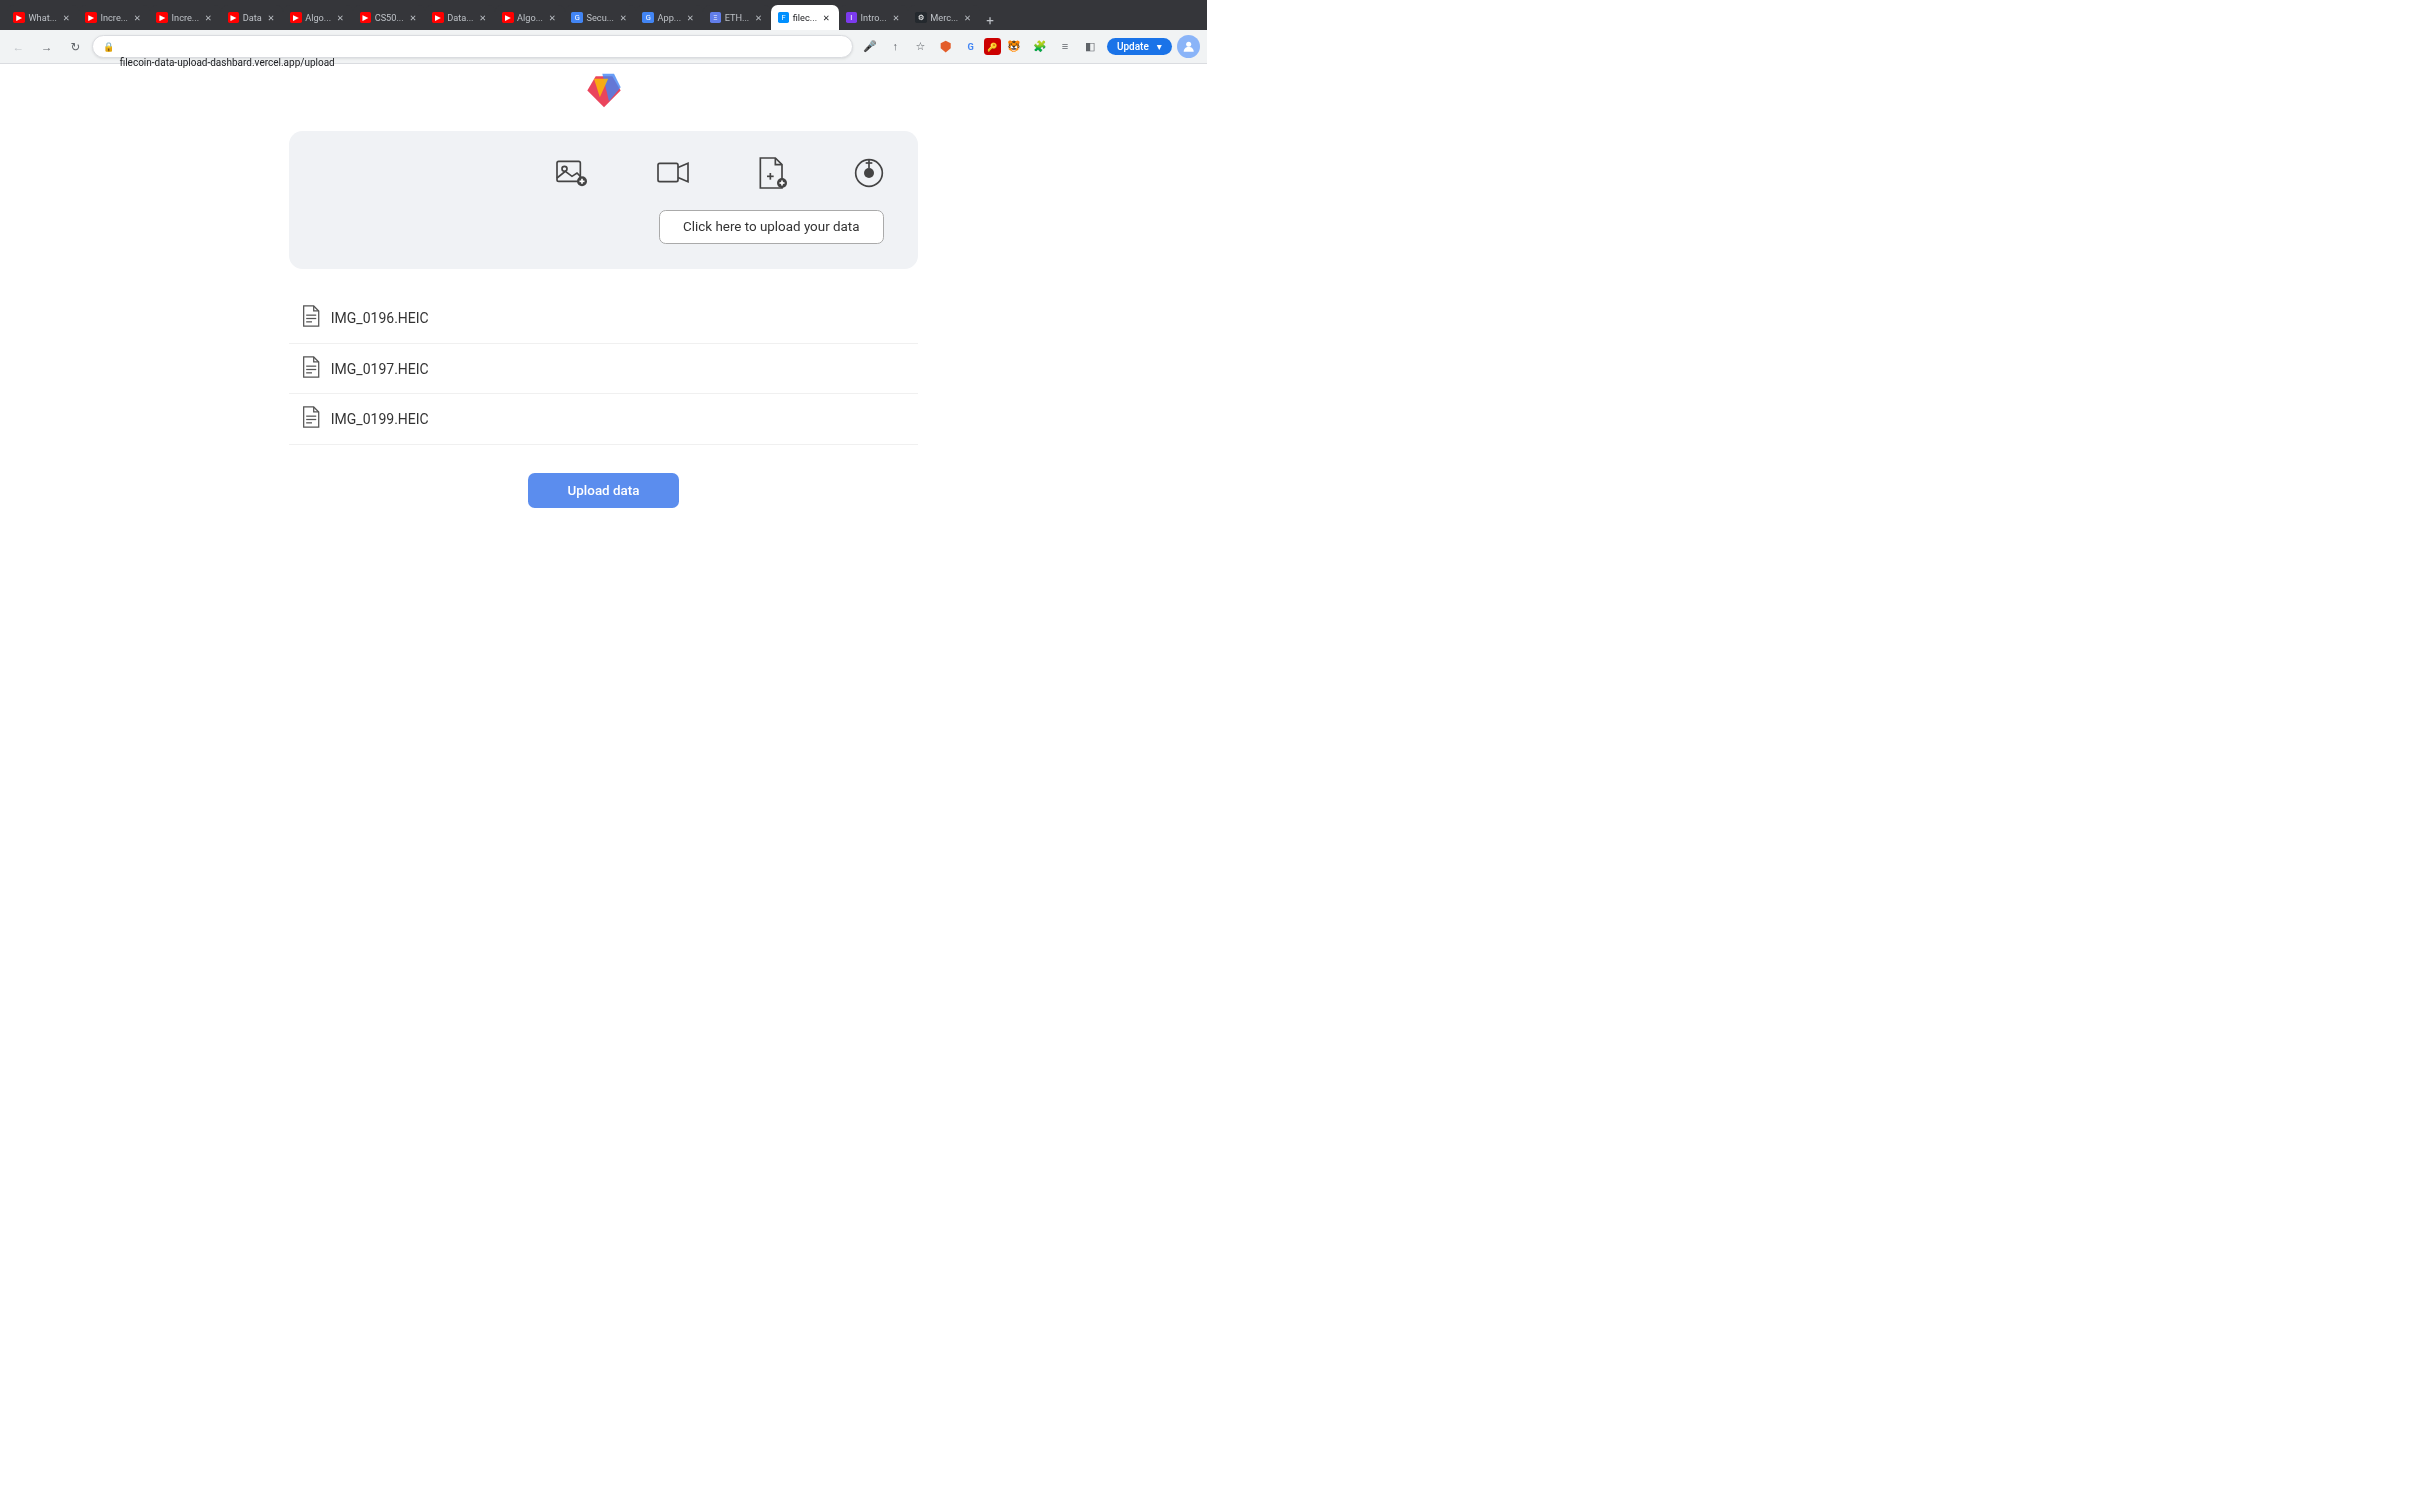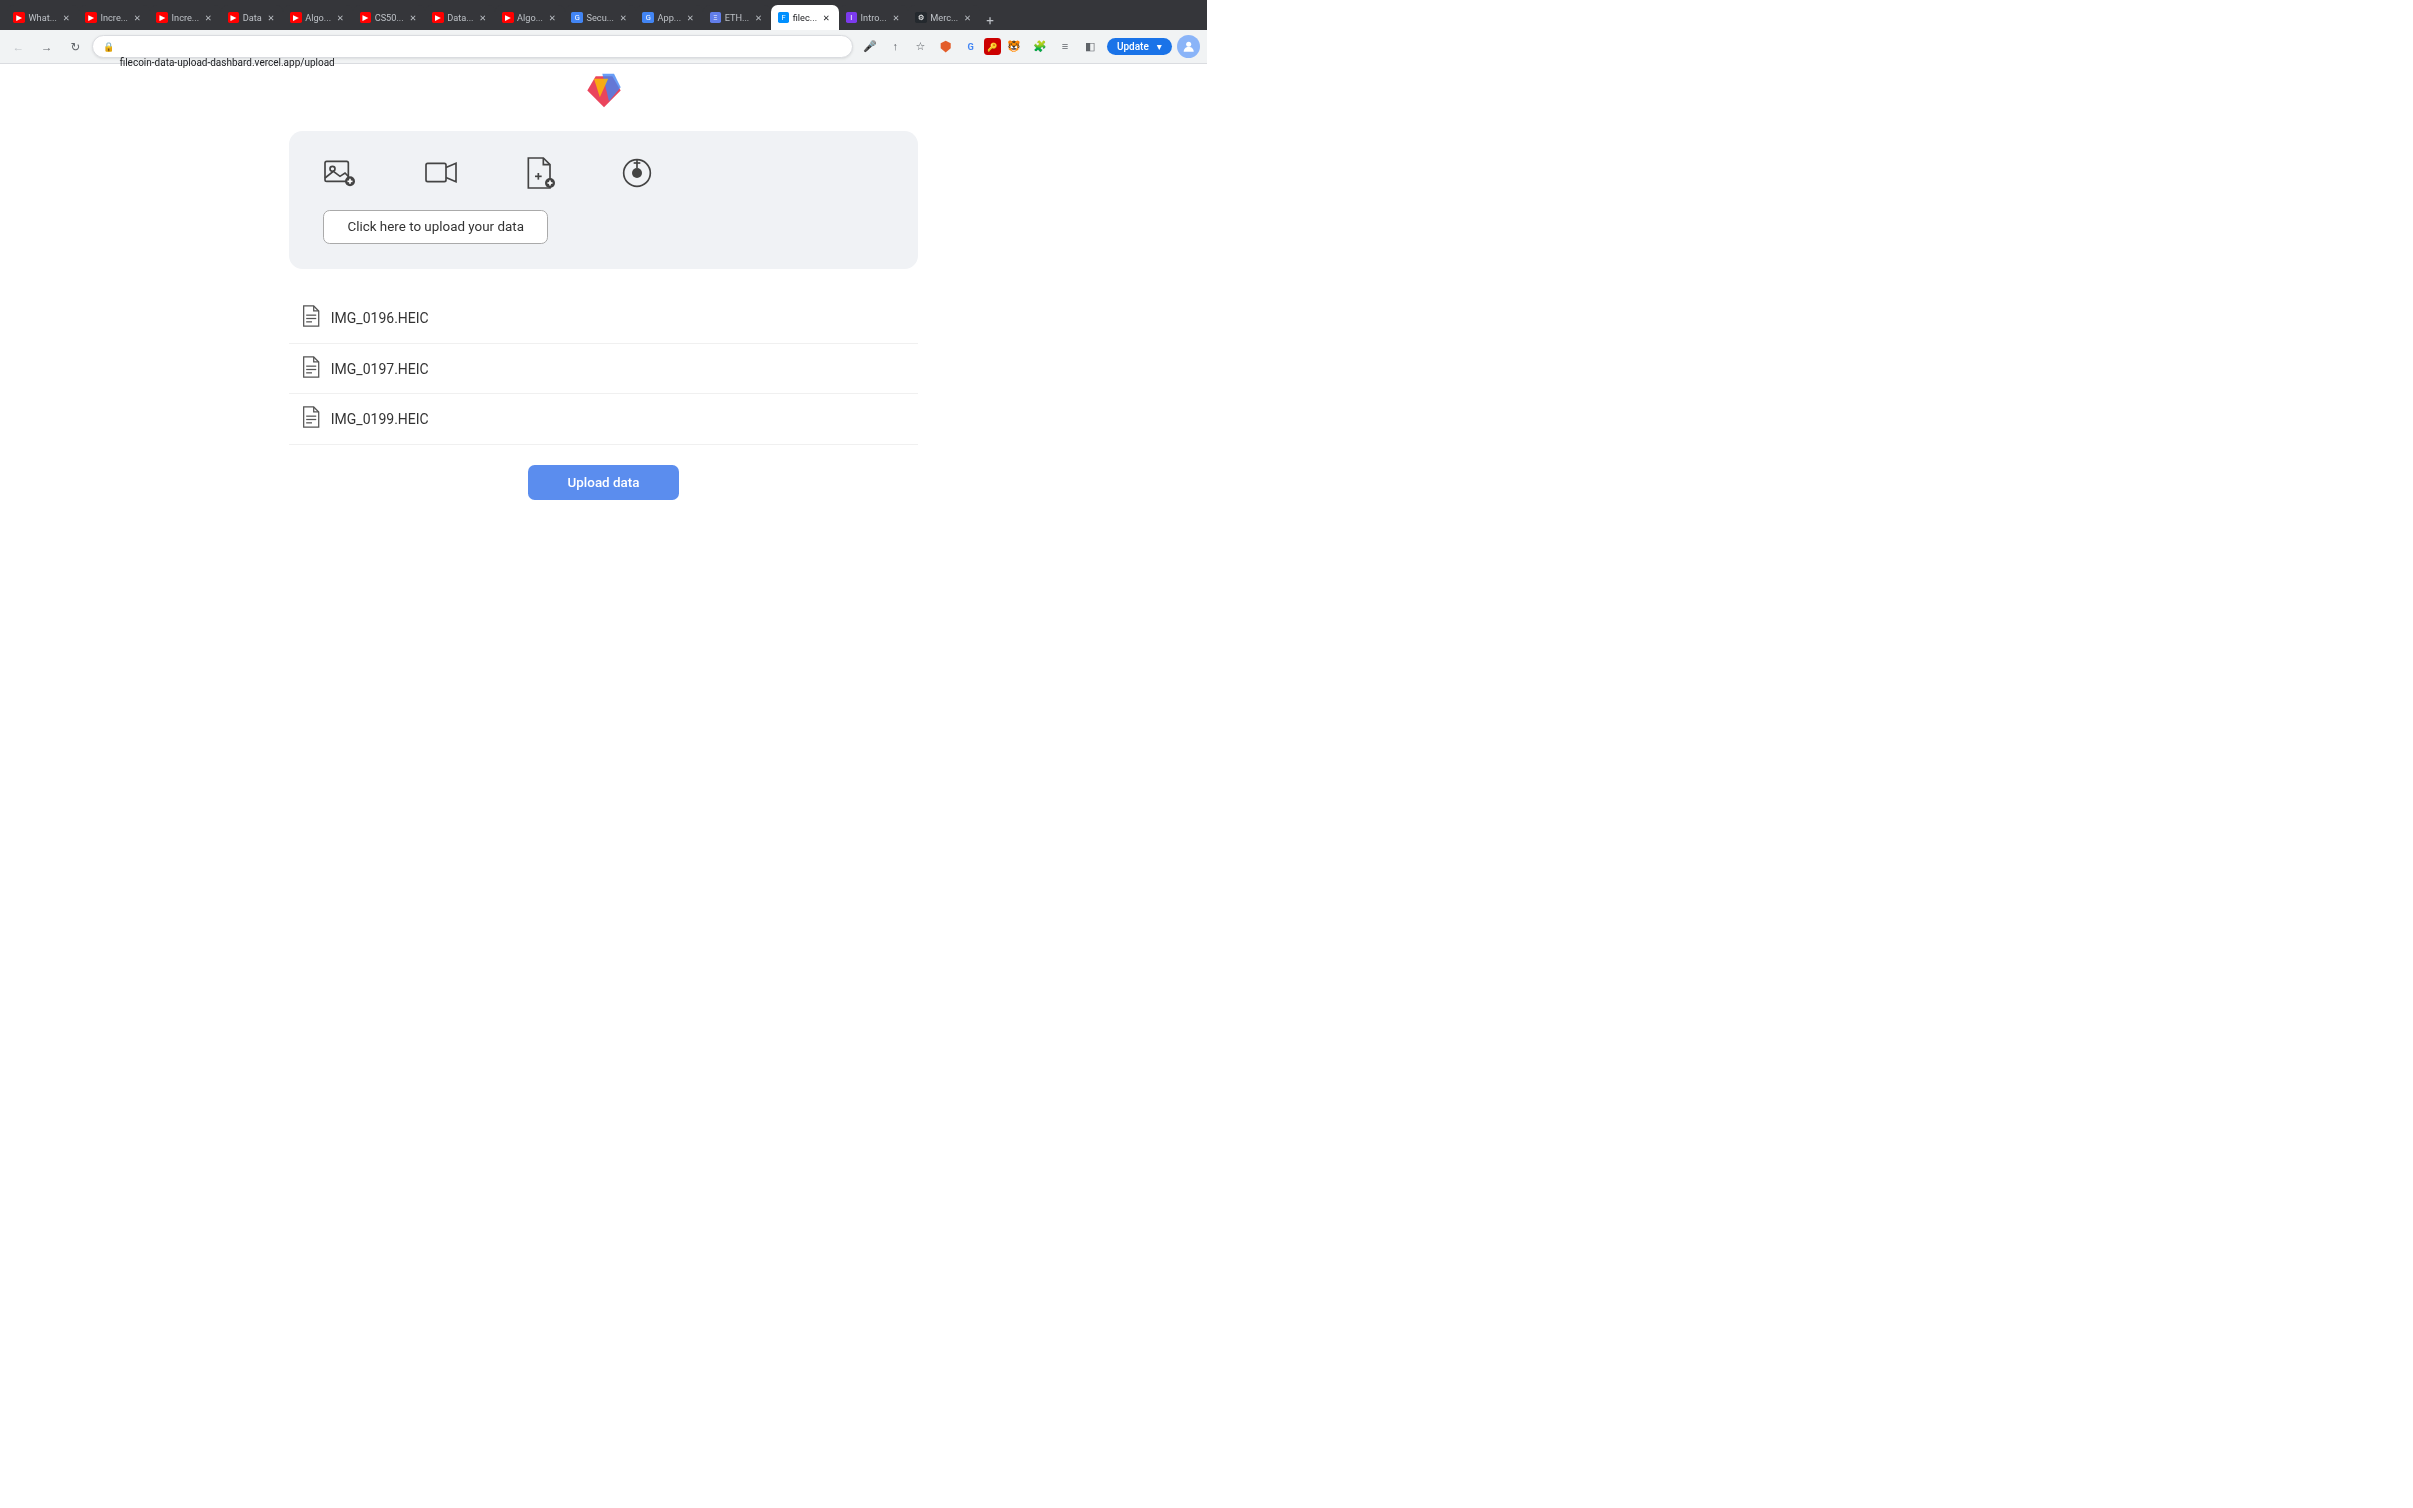--- a/index.html
+++ b/index.html
@@ -198,21 +198,21 @@
     }
 
     
     .upload-box {
       width: 629px;
       background: #f0f2f5;
       border-radius: 13.4px;
       padding: 25px 34px;
       display: flex;
       flex-direction: column;
-      align-items: flex-start;
+      align-items: flex-end;
       gap: 20px;
       margin-bottom: 25px;
     }
 
     .icon-row {
       display: flex;
       align-items: center;
       gap: 67px;
     }
 
@@ -257,21 +257,21 @@
       flex-shrink: 0;
     }
 
     .file-name {
       font-size: 14px;
       color: #333;
     }
 
     
     .submit-btn {
-      margin-top: 20px;
+      margin-top: 28px;
       background: #5b8dee;
       color: #fff;
       border: none;
       border-radius: 6.7px;
       padding: 10px 40px;
       font-size: 13.4px;
       font-family: inherit;
       cursor: pointer;
       font-weight: 500;
     }

